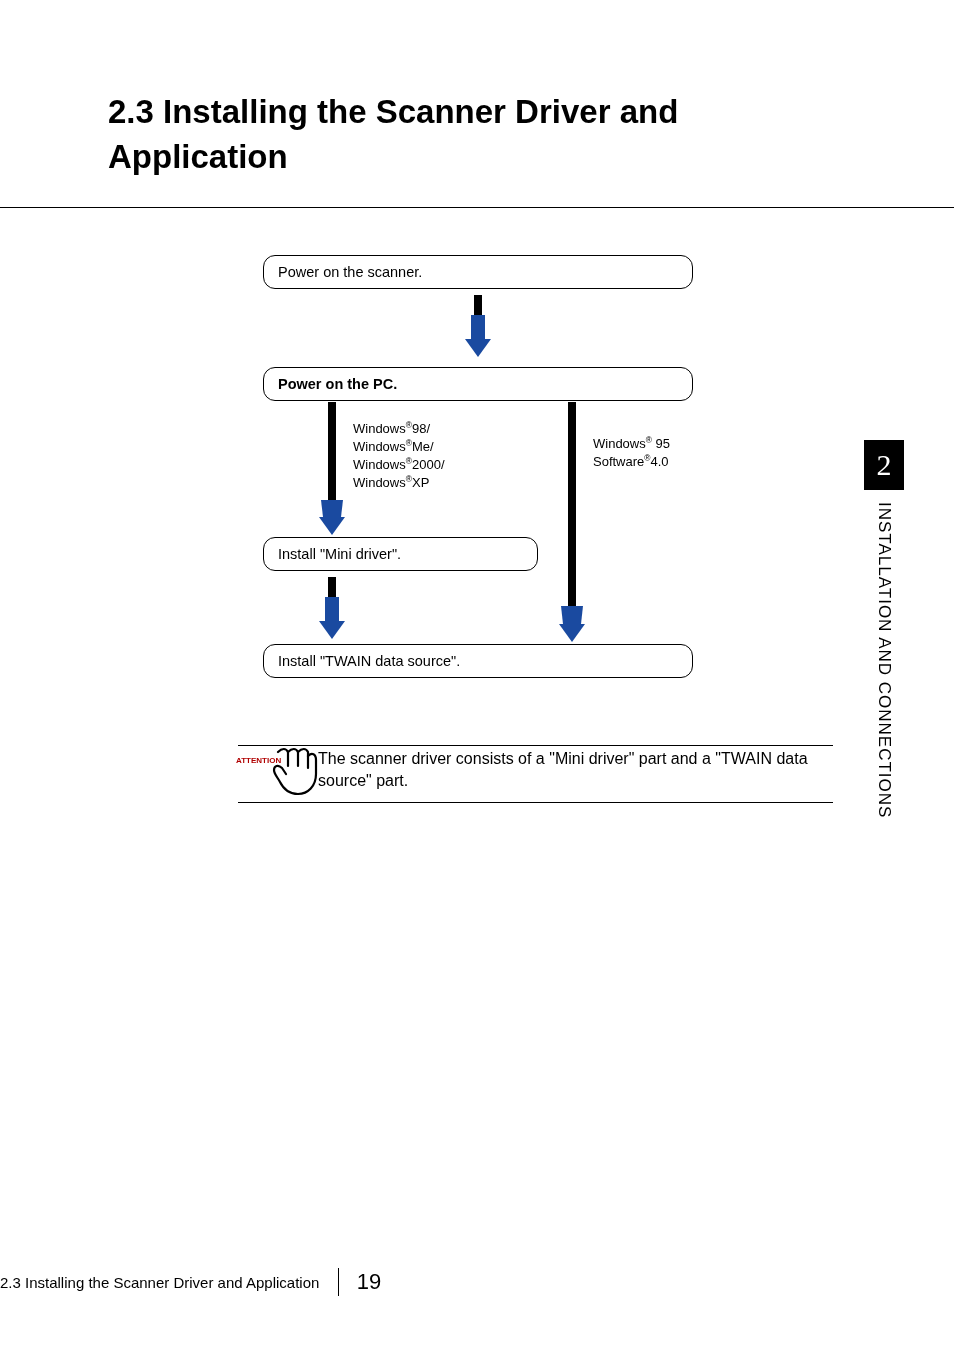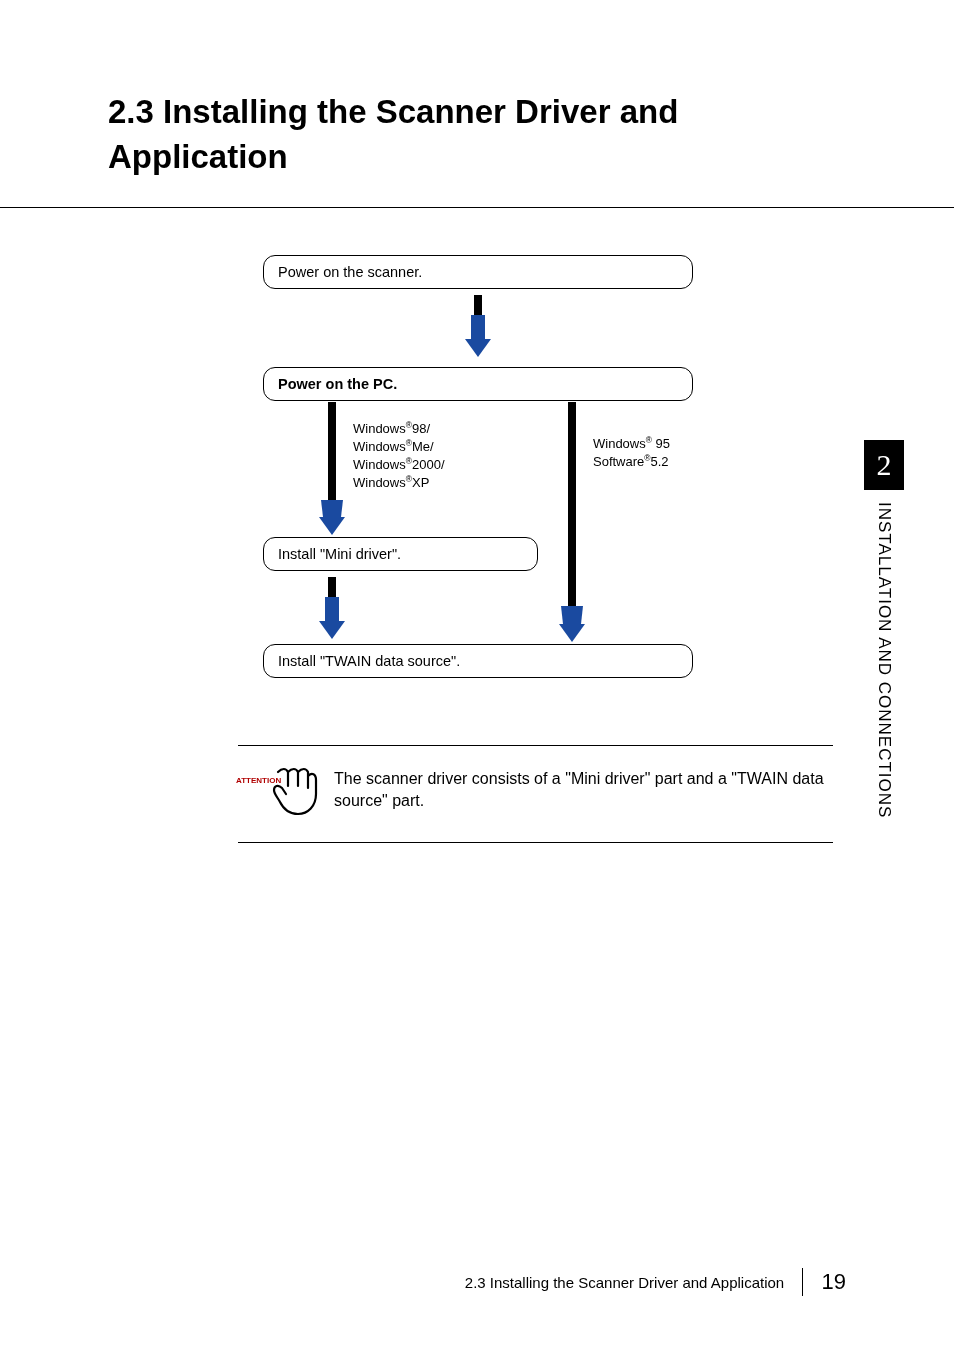--- a/index.html
+++ b/index.html
@@ -79,24 +79,23 @@
     line-height: 1.35;
   }
   .os-left { left: 90px; top: 165px; }
   .os-right { left: 330px; top: 180px; }
   .attention-block {
     margin-top: 30px;
     margin-left: 130px;
     width: 595px;
     border-top: 1px solid #000;
     border-bottom: 1px solid #000;
-    padding: 20px 0;
+    padding: 0 0;
     display: flex;
     align-items: flex-start;
-    gap: 16px;
   }
   .attention-icon {
     width: 80px;
     flex-shrink: 0;
     position: relative;
     height: 56px;
   }
   .attention-icon .label {
     font-size: 8px;
     font-weight: bold;
@@ -133,21 +132,21 @@
     letter-spacing: 1px;
     margin-top: 12px;
     margin-left: 10px;
   }
   
   .footer {
     position: absolute;
     bottom: 55px;
     left: 0;
     width: 954px;
-    text-align: right;
+    text-align: left;
     padding-right: 108px;
     font-size: 15px;
   }
   .footer .divider {
     display: inline-block;
     border-left: 1px solid #000;
     height: 28px;
     vertical-align: middle;
     margin: 0 14px;
   }
@@ -199,21 +198,21 @@
     <div class="arrow-long" style="left:294px; top:147px;">
       <svg width="30" height="240" viewBox="0 0 30 240">
         <rect x="11" y="0" width="8" height="204" fill="#000"></rect>
         <polygon points="4,204 26,204 24,222 6,222" fill="#1a4aa0"></polygon>
         <polygon points="2,222 28,222 15,240" fill="#1a4aa0"></polygon>
       </svg>
     </div>
 
     <div class="os-label os-right">
       <span>Windows</span><sup>®</sup> <span>95</span><br>
-      <span>Software</span><sup>®</sup><span>5.2</span>
+      <span>Software</span><sup>®</sup><span>4.0</span>
     </div>
 
     <div class="fbox b3">Install "Mini driver".</div>
 
     <div class="arrow-short" style="top:322px; left:54px;">
       <svg width="30" height="66" viewBox="0 0 30 66">
         <rect x="11" y="0" width="8" height="20" fill="#000"></rect>
         <rect x="8" y="20" width="14" height="24" fill="#1a4aa0"></rect>
         <polygon points="2,44 28,44 15,62" fill="#1a4aa0"></polygon>
       </svg>

